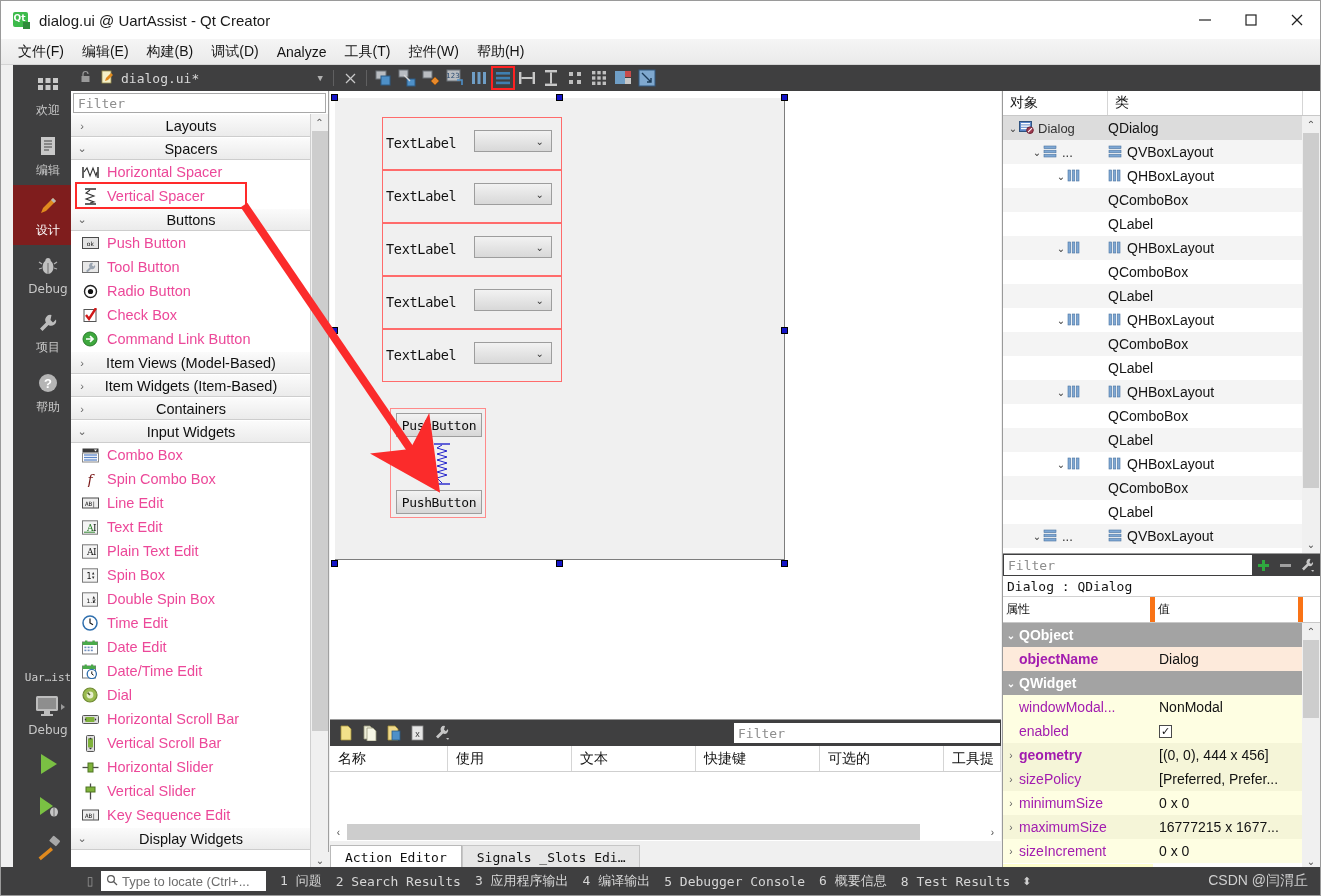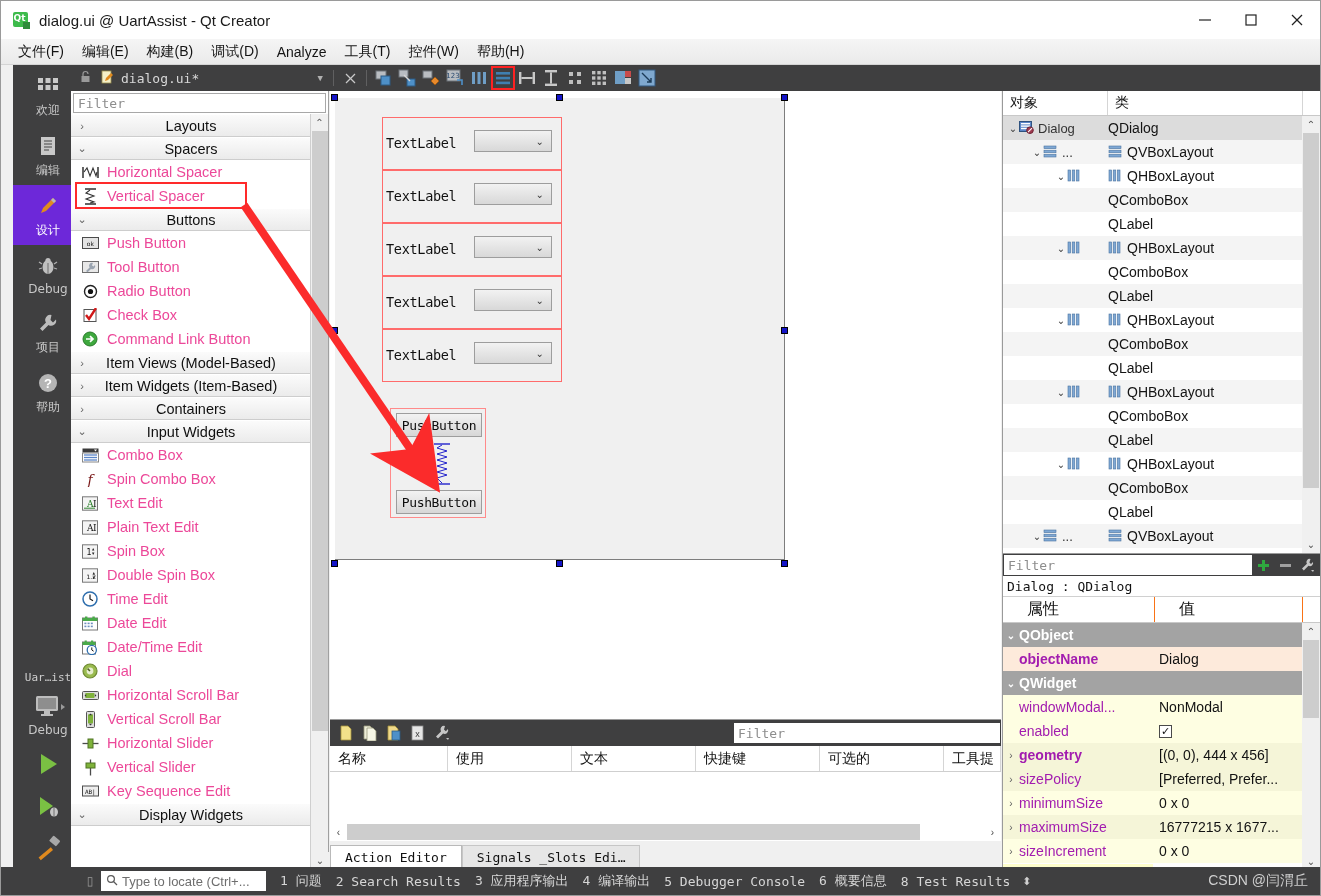--- a/index.html
+++ b/index.html
@@ -63,21 +63,21 @@
 
   
   #modebar {
     position: absolute; left: 12px; top: 64px; width: 79px; height: 804px;
     background: #3f3f40;
     border-right: 1px solid #2b2b2b;
   }
   .mode-btn {
     width: 70px; padding: 7px 0 6px 0; text-align: center; color: #c8c8c8;
   }
-  .mode-btn.active { background: #6d28d9; color: #ffffff; }
+  .mode-btn.active { background: #7f1d1d; color: #ffffff; }
   .mode-ico { height: 28px; display: flex; align-items: center; justify-content: center; }
   .mode-label { font-size: 12px; margin-top: 2px; font-family: "DejaVu Sans", sans-serif; }
   #run-area { position: absolute; left: 0; bottom: 0; width: 70px; }
   .kit-name {
     color: #cfcfcf; font-size: 11px; text-align: center; padding: 4px 0 2px 0;
     font-family: "DejaVu Sans Mono", monospace;
   }
   .run-btn { height: 42px; display: flex; align-items: center; justify-content: center; }
 
   
@@ -272,22 +272,22 @@
     font-family: "DejaVu Sans Mono", monospace; margin-left: 1px;
   }
   .pe-tb { width: 22px; height: 22px; display: flex; align-items: center; justify-content: center; }
   #pe-objline {
     height: 21px; display: flex; align-items: center; padding-left: 4px;
     font-family: "DejaVu Sans Mono", monospace; font-size: 13px; color: #101010;
     background: #fff; border-bottom: 1px solid #d0d0d0;
   }
   #pe-header { height: 26px; display: flex; background: #fff; border-bottom: 1px solid #c8c8c8; }
   #pe-header .ph {
-    font-size: 16px; color: #111; display: flex; align-items: center; padding-left: 24px;
-    border-right: 1px solid #f97316;
+    font-size: 12px; color: #111; display: flex; align-items: center; padding-left: 3px;
+    border-right: 5px solid #f97316;
   }
   #pe-rows { position: absolute; left: 0; top: 69px; width: 300px; height: 247px; overflow: hidden; }
   .pe-row { height: 24px; display: flex; align-items: center; font-size: 14px; }
   .pe-row.group { background: #a3a3a3; color: #ffffff; font-weight: bold; }
   .pe-row .pchev { width: 16px; text-align: center; color: #606060; font-size: 10px; flex: none; }
   .pe-row .pname { width: 136px; white-space: nowrap; overflow: hidden; color: #a21caf; }
   .pe-row .pval { flex: 1; white-space: nowrap; overflow: hidden; color: #121212; padding-left: 4px; }
   .pe-row.y1 { background: #fefee2; }
   .pe-row.y2 { background: #f5f5d8; }
   .pe-row.peach { background: #fdeadb; }
@@ -720,20 +720,29 @@
           </span>
           <span class="wi-label">Combo Box</span>
         </div>
         <div class="wb-item">
           <span class="wi-ico">
             <svg width="17" height="15" viewBox="0 0 17 15">
               <text x="8" y="12.5" font-size="14" text-anchor="middle" fill="#7a1818" font-family="DejaVu Serif, serif" font-style="italic">f</text>
             </svg>
           </span>
           <span class="wi-label">Spin Combo Box</span>
+        </div>
+        <div class="wb-item">
+          <span class="wi-ico">
+            <svg width="17" height="14" viewBox="0 0 17 14">
+              <rect x="0.5" y="2" width="16" height="10" fill="#eee" stroke="#4a4a4a"></rect>
+              <text x="8.3" y="9.6" font-size="6" text-anchor="middle" fill="#111" font-family="DejaVu Sans Mono, monospace">AB|</text>
+            </svg>
+          </span>
+          <span class="wi-label">Line Edit</span>
         </div>
         <div class="wb-item">
           <span class="wi-ico">
             <svg width="16" height="15" viewBox="0 0 16 15">
               <rect x="0.5" y="0.8" width="15" height="13.4" fill="#f4f4f4" stroke="#777"></rect>
               <text x="5" y="11" font-size="9" fill="#1d7a1d" font-family="DejaVu Serif, serif">A</text>
               <text x="11" y="11" font-size="9" fill="#111" font-family="DejaVu Serif, serif">I</text>
               <line x1="2" y1="12.2" x2="13" y2="12.2" stroke="#1d7a1d" stroke-width="0.9"></line>
             </svg>
           </span>

